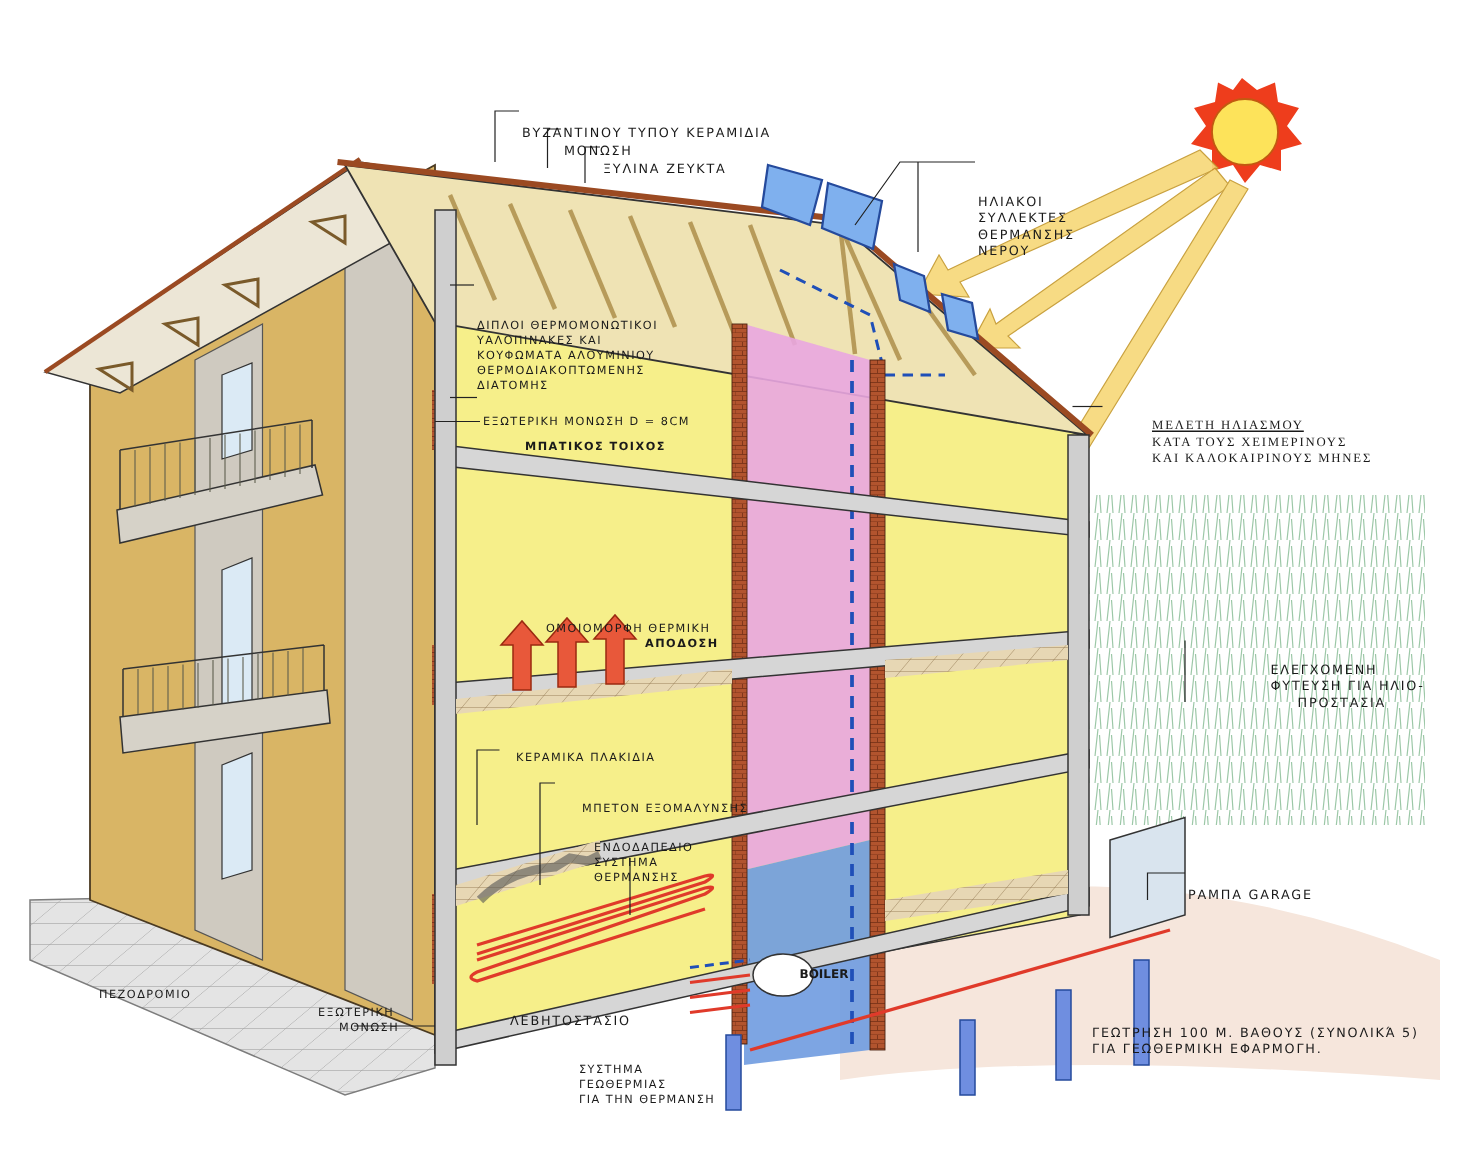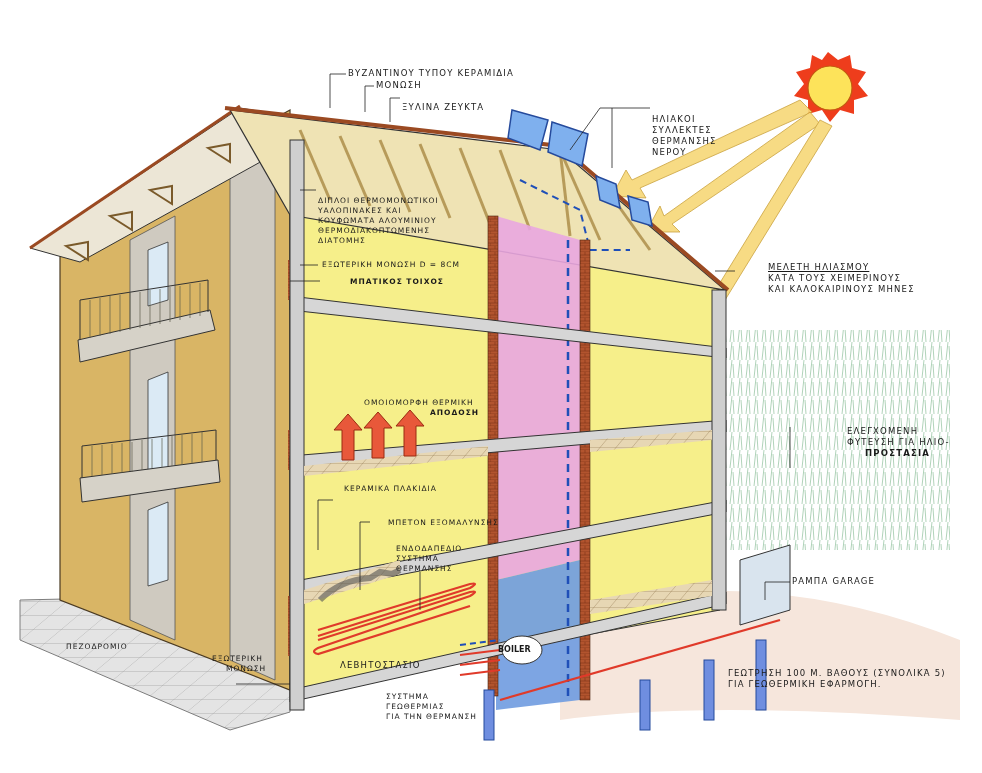--- a/index.html
+++ b/index.html
@@ -1,18 +1,18 @@
 <!DOCTYPE html>
 <html><head>
 <meta charset="utf-8">
 <style>
   html,body{margin:0;padding:0;background:#ffffff;}
   body{width:982px;height:773px;position:relative;overflow:hidden;font-family:"DejaVu Sans",sans-serif;}
   #scene{position:absolute;left:0;top:0;width:982px;height:773px;}
-  .lbl{position:absolute;font-family:"DejaVu Sans",sans-serif;font-size:8.5px;letter-spacing:1.2px;color:#1a1a1a;line-height:11px;white-space:nowrap;text-transform:uppercase;}
+  .lbl{position:absolute;font-family:"DejaVu Sans",sans-serif;font-size:8.5px;letter-spacing:1.2px;color:#1a1a1a;line-height:11px;white-space:nowrap;text-transform:uppercase;margin-top:16px;}
   .lbl.sm{font-size:7.5px;letter-spacing:1px;line-height:10px;}
   .lbl.center{text-align:left;}
   .boiler-text{position:absolute;font-family:"DejaVu Sans",sans-serif;font-weight:bold;font-size:8px;color:#1a1a1a;}
 </style>
 </head>
 <body>
 
 <svg id="scene" viewBox="0 0 982 773" xmlns="http://www.w3.org/2000/svg">
   <defs>
     <pattern id="brick" width="10" height="6" patternUnits="userSpaceOnUse">
@@ -165,75 +165,75 @@
       <path d="M370 522 H360 V590"></path>
       <path d="M420 572 V610"></path>
     <path d="M790 427 V468"></path>
     <path d="M790 582 H765 V600"></path>
     <path d="M236 684 H290"></path>
   </g>
 </svg>
 
 <div class="lbl" style="left:348px;top:68px;">ΒΥΖΑΝΤΙΝΟΥ ΤΥΠΟΥ ΚΕΡΑΜΙΔΙΑ</div>
 <div class="lbl" style="left:376px;top:80px;">ΜΟΝΩΣΗ</div>
-<div class="lbl" style="left:402px;top:102px;">ΞΥΛΙΝΑ ΖΕΥΚΤΑ</div>
+<div class="lbl" style="left:402px;top:92px;">ΞΥΛΙΝΑ ΖΕΥΚΤΑ</div>
 
 <div class="lbl" style="left:652px;top:114px;">
   <div>ΗΛΙΑΚΟΙ</div>
   <div>ΣΥΛΛΕΚΤΕΣ</div>
   <div>ΘΕΡΜΑΝΣΗΣ</div>
   <div>ΝΕΡΟΥ</div>
 </div>
 
 <div class="lbl sm center" style="left:318px;top:196px;">
   <div>ΔΙΠΛΟΙ ΘΕΡΜΟΜΟΝΩΤΙΚΟΙ</div>
   <div>ΥΑΛΟΠΙΝΑΚΕΣ ΚΑΙ</div>
   <div>ΚΟΥΦΩΜΑΤΑ ΑΛΟΥΜΙΝΙΟΥ</div>
   <div>ΘΕΡΜΟΔΙΑΚΟΠΤΩΜΕΝΗΣ</div>
   <div>ΔΙΑΤΟΜΗΣ</div>
 </div>
 
 <div class="lbl sm" style="left:322px;top:260px;">ΕΞΩΤΕΡΙΚΗ ΜΟΝΩΣΗ d = 8cm</div>
 <div class="lbl sm" style="left:350px;top:277px;font-weight:bold;">ΜΠΑΤΙΚΟΣ ΤΟΙΧΟΣ</div>
 
-<div class="lbl" style="left:768px;top:262px;">
+<div class="lbl" style="left:768px;top:262px;font-family:Liberation Serif, serif;">
   <div style="text-decoration:underline;">ΜΕΛΕΤΗ ΗΛΙΑΣΜΟΥ</div>
   <div>ΚΑΤΑ ΤΟΥΣ ΧΕΙΜΕΡΙΝΟΥΣ</div>
   <div>ΚΑΙ ΚΑΛΟΚΑΙΡΙΝΟΥΣ ΜΗΝΕΣ</div>
 </div>
 
 <div class="lbl sm" style="left:364px;top:398px;">
   <div>ΟΜΟΙΟΜΟΡΦΗ ΘΕΡΜΙΚΗ</div>
   <div style="padding-left:66px;font-weight:bold;">ΑΠΟΔΟΣΗ</div>
 </div>
 
 <div class="lbl" style="left:847px;top:426px;">
   <div>ΕΛΕΓΧΟΜΕΝΗ</div>
   <div>ΦΥΤΕΥΣΗ ΓΙΑ ΗΛΙΟ-</div>
-  <div style="padding-left:18px;font-weight:bold;">ΠΡΟΣΤΑΣΙΑ</div>
+  <div style="padding-left:18px;">ΠΡΟΣΤΑΣΙΑ</div>
 </div>
 
 <div class="lbl sm" style="left:344px;top:484px;">ΚΕΡΑΜΙΚΑ ΠΛΑΚΙΔΙΑ</div>
 <div class="lbl sm" style="left:370px;top:518px;padding-left:18px;">ΜΠΕΤΟΝ ΕΞΟΜΑΛΥΝΣΗΣ</div>
 <div class="lbl sm center" style="left:396px;top:544px;">
   <div>ΕΝΔΟΔΑΠΕΔΙΟ</div>
   <div>ΣΥΣΤΗΜΑ</div>
   <div>ΘΕΡΜΑΝΣΗΣ</div>
 </div>
 
 <div class="lbl" style="left:792px;top:576px;">ΡΑΜΠΑ GARAGE</div>
 
 <div class="lbl sm" style="left:66px;top:642px;text-align:right;">ΠΕΖΟΔΡΟΜΙΟ</div>
 <div class="lbl sm" style="left:212px;top:654px;">
   <div>ΕΞΩΤΕΡΙΚΗ</div>
   <div style="padding-left:14px;">ΜΟΝΩΣΗ</div>
 </div>
 
 <div class="lbl" style="left:340px;top:660px;">ΛΕΒΗΤΟΣΤΑΣΙΟ</div>
-<div class="boiler-text" style="left:498px;top:645px;">BOILER</div>
+<div class="boiler-text" style="left:533px;top:645px;">BOILER</div>
 
 <div class="lbl sm" style="left:386px;top:692px;">
   <div>ΣΥΣΤΗΜΑ</div>
   <div>ΓΕΩΘΕΡΜΙΑΣ</div>
   <div>ΓΙΑ ΤΗΝ ΘΕΡΜΑΝΣΗ</div>
 </div>
 
 <div class="lbl" style="left:728px;top:668px;">
   <div>ΓΕΩΤΡΗΣΗ 100 Μ. ΒΑΘΟΥΣ (Συνολικά 5)</div>
   <div>ΓΙΑ ΓΕΩΘΕΡΜΙΚΗ ΕΦΑΡΜΟΓΗ.</div>

